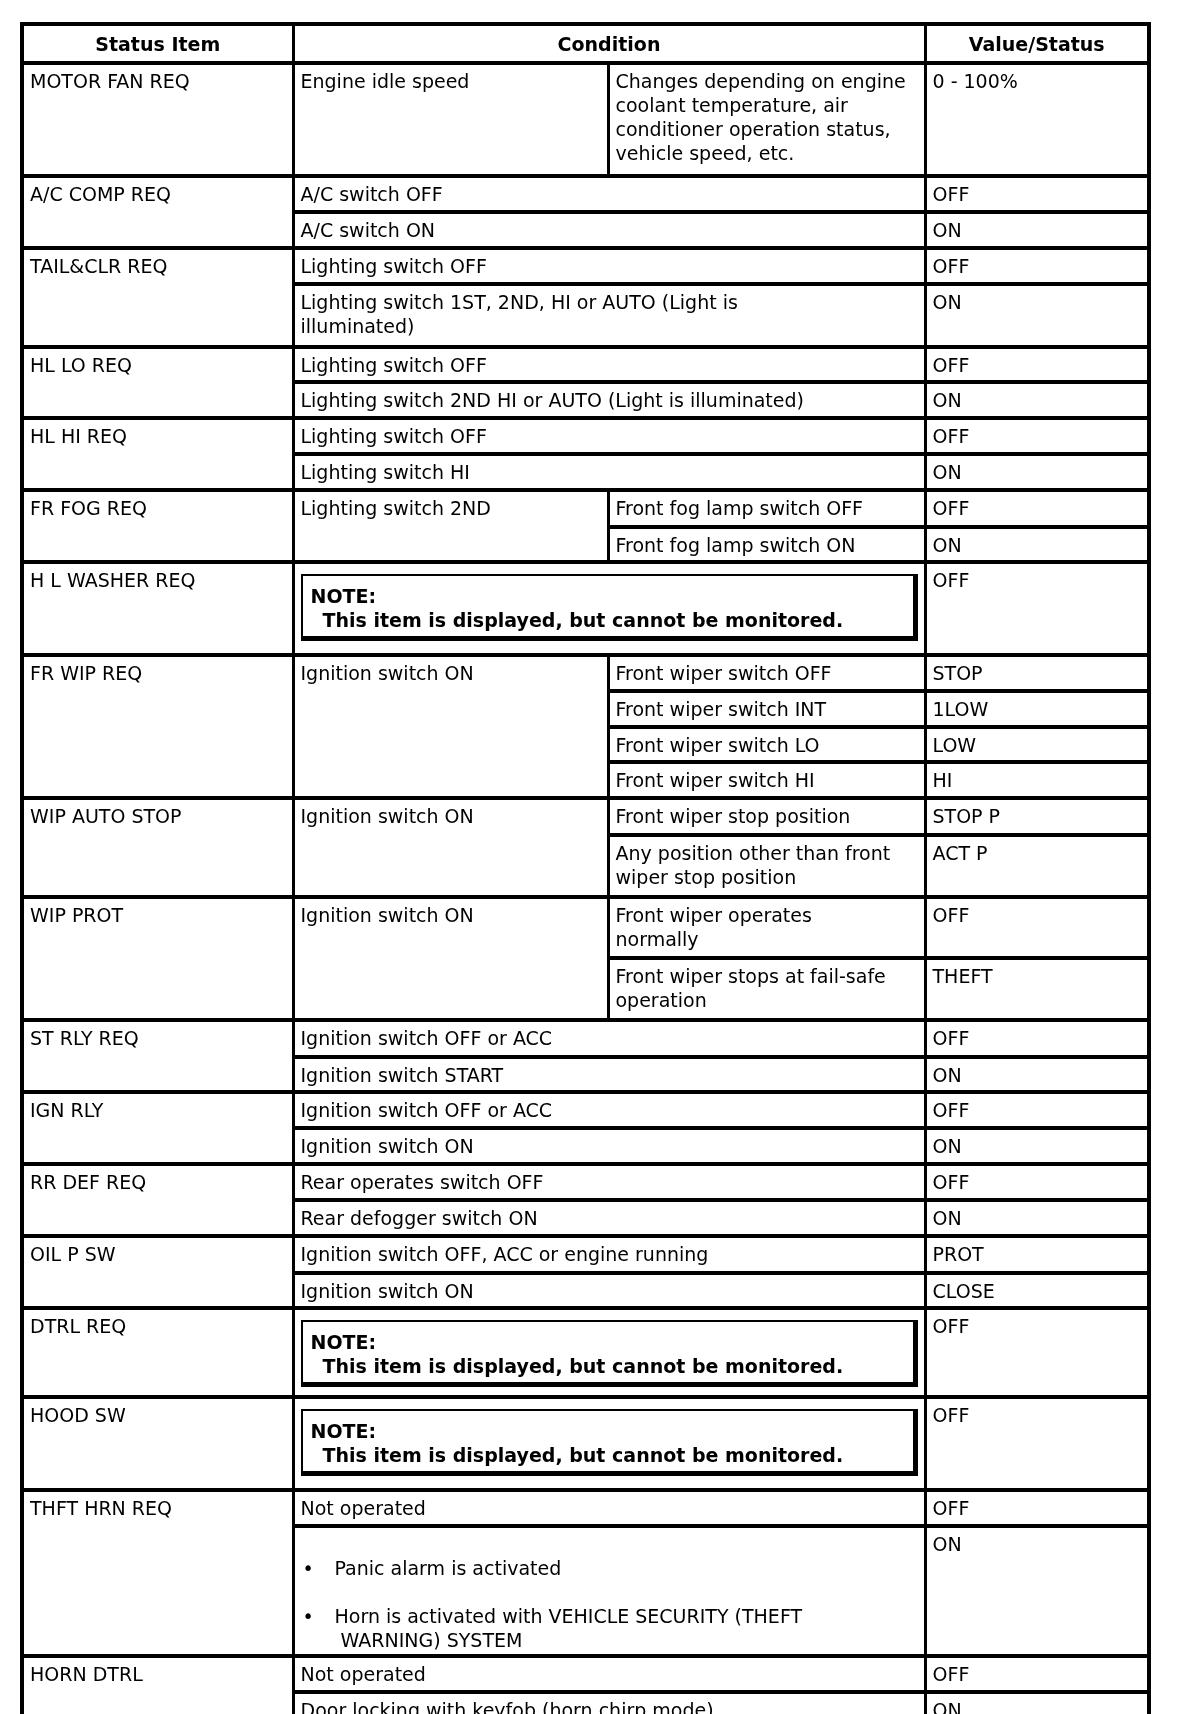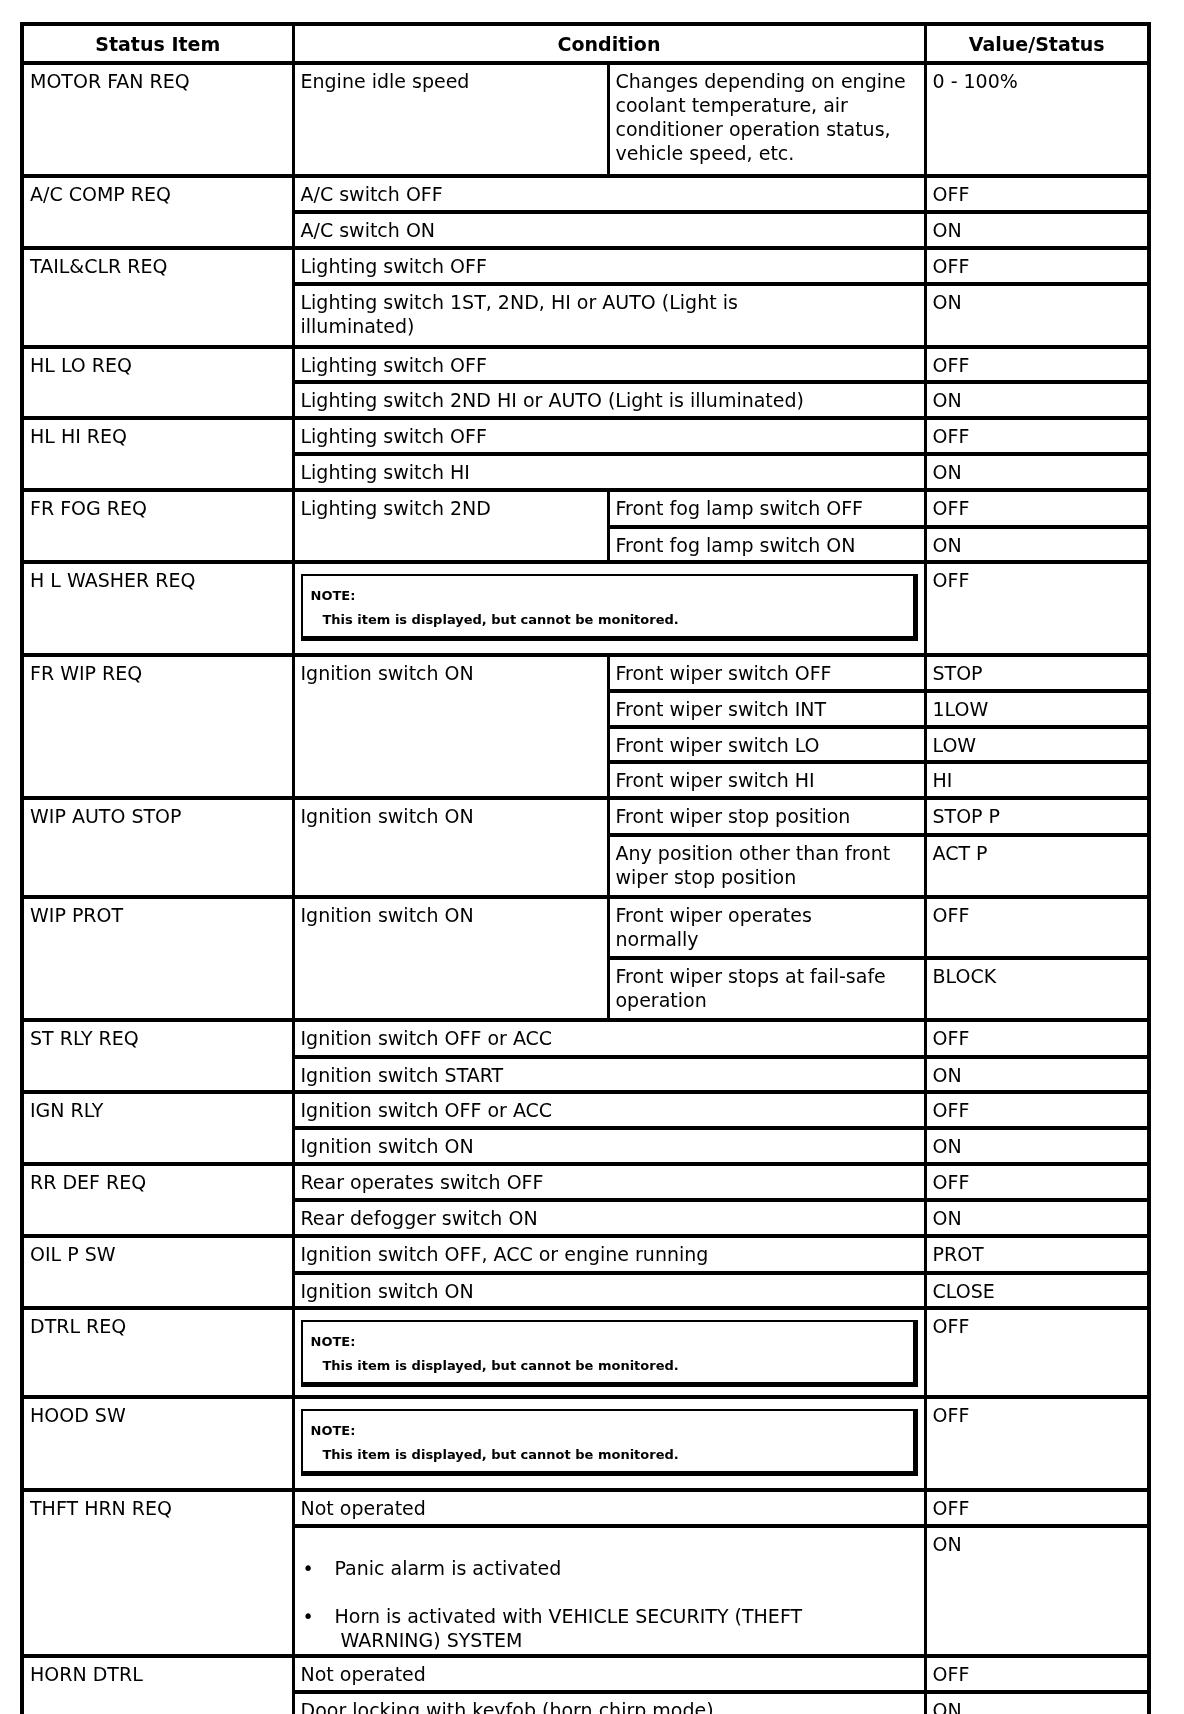--- a/index.html
+++ b/index.html
@@ -32,21 +32,21 @@
     padding: 2px 6px;
   }
   .note-cell { padding: 10px 6px 6px 6px !important; }
   .note-box {
     border-top: 2px solid #000;
     border-left: 2px solid #000;
     border-right: 5px solid #000;
     border-bottom: 5px solid #000;
     padding: 8px 8px 4px 8px;
     font-weight: bold;
-    font-size: 13px;
+    font-size: 19px;
     line-height: 24px;
   }
   .note-box .note-body { padding-left: 12px; }
   ul.bullets { margin: 0; padding: 0; list-style: none; }
   ul.bullets li { position: relative; padding-left: 34px; margin-top: 24px; }
   ul.bullets li::before { content: "\2022"; position: absolute; left: 2px; top: 0; }
   ul.bullets li .cont { display: block; padding-left: 6px; }
 </style>
 </head>
 <body>
@@ -168,21 +168,21 @@
     </tr>
 
     <tr style="height:61px">
       <td rowspan="2">WIP PROT</td>
       <td rowspan="2">Ignition switch ON</td>
       <td style="padding-right:60px">Front wiper operates normally</td>
       <td>OFF</td>
     </tr>
     <tr style="height:62px">
       <td>Front wiper stops at fail-safe operation</td>
-      <td>BLOCK</td>
+      <td>THEFT</td>
     </tr>
 
     <tr style="height:37px">
       <td rowspan="2">ST RLY REQ</td>
       <td colspan="2">Ignition switch OFF or ACC</td>
       <td>OFF</td>
     </tr>
     <tr style="height:35px">
       <td colspan="2">Ignition switch START</td>
       <td>ON</td>

